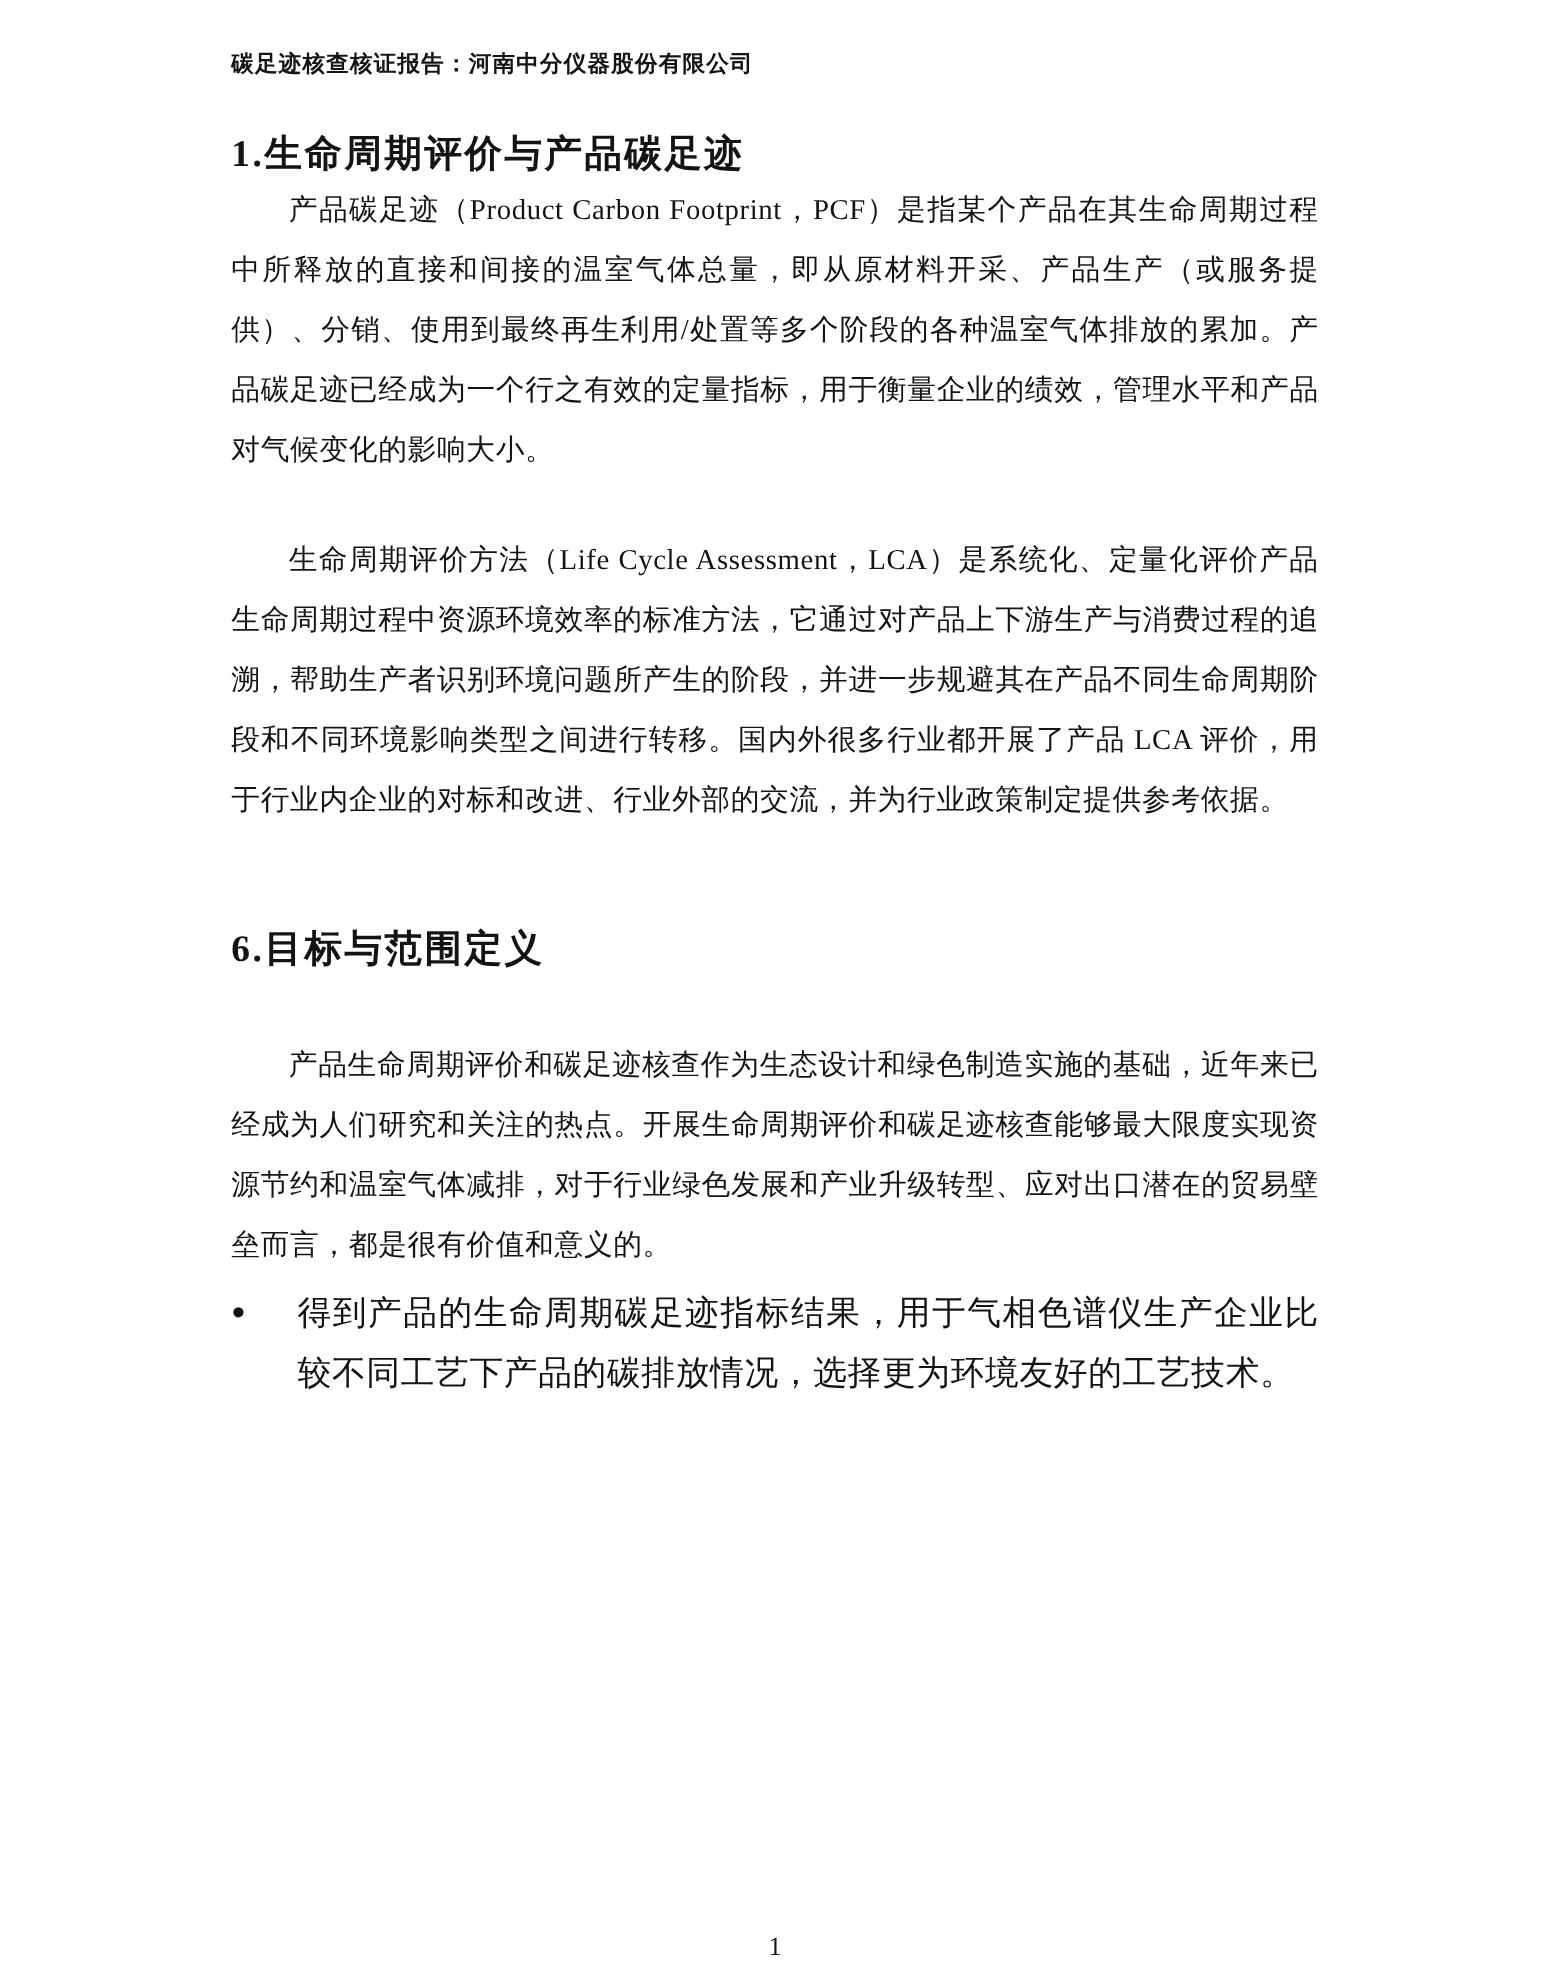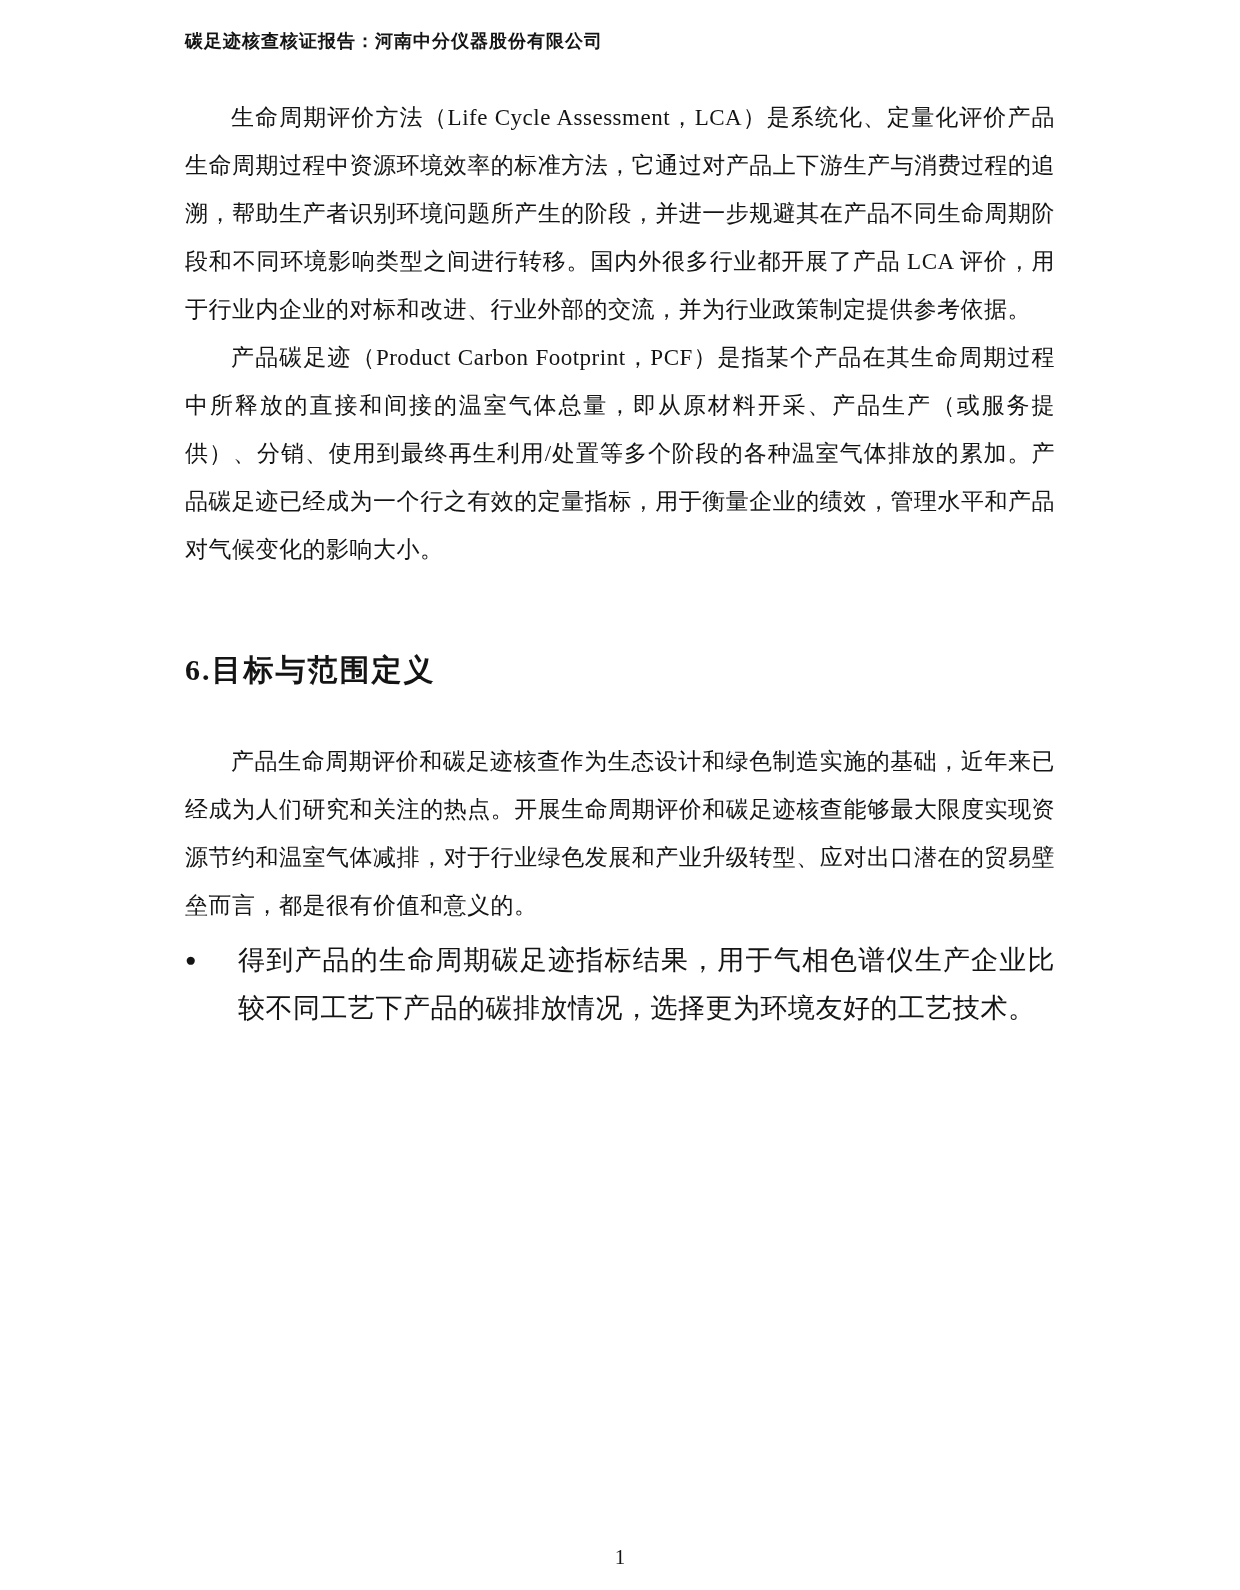--- a/index.html
+++ b/index.html
@@ -6,21 +6,21 @@
     margin: 0;
     padding: 0;
     background: #ffffff;
   }
   .page {
     position: relative;
     width: 1240px;
     height: 1590px;
     background: #ffffff;
     box-sizing: border-box;
-    padding: 0 185px;
+    padding: 10px 185px;
     overflow: hidden;
     font-family: "Liberation Serif", "DejaVu Serif", serif;
     color: #141414;
   }
   .doc-header {
     margin-top: 28px;
     font-size: 18px;
     line-height: 26px;
     font-weight: bold;
     letter-spacing: 1px;
@@ -83,24 +83,25 @@
     line-height: 26px;
   }
 </style>
 </head>
 <body>
 
 <div class="page">
 
   <div class="doc-header">碳足迹核查核证报告：河南中分仪器股份有限公司</div>
 
+  <div class="h1">1.生命周期评价与产品碳足迹</div>
+
+  <p class="body">产品碳足迹（Product Carbon Footprint，PCF）是指某个产品在其生命周期过程中所释放的直接和间接的温室气体总量，即从原材料开采、产品生产（或服务提供）、分销、使用到最终再生利用/处置等多个阶段的各种温室气体排放的累加。产品碳足迹已经成为一个行之有效的定量指标，用于衡量企业的绩效，管理水平和产品对气候变化的影响大小。</p>
 
   <p class="body first-after-h1">生命周期评价方法（Life Cycle Assessment，LCA）是系统化、定量化评价产品生命周期过程中资源环境效率的标准方法，它通过对产品上下游生产与消费过程的追溯，帮助生产者识别环境问题所产生的阶段，并进一步规避其在产品不同生命周期阶段和不同环境影响类型之间进行转移。国内外很多行业都开展了产品 LCA 评价，用于行业内企业的对标和改进、行业外部的交流，并为行业政策制定提供参考依据。</p>
-
-  <p class="body">产品碳足迹（Product Carbon Footprint，PCF）是指某个产品在其生命周期过程中所释放的直接和间接的温室气体总量，即从原材料开采、产品生产（或服务提供）、分销、使用到最终再生利用/处置等多个阶段的各种温室气体排放的累加。产品碳足迹已经成为一个行之有效的定量指标，用于衡量企业的绩效，管理水平和产品对气候变化的影响大小。</p>
 
   <div class="h1 h1-s2">6.目标与范围定义</div>
 
 
   <p class="body first-after-h3">产品生命周期评价和碳足迹核查作为生态设计和绿色制造实施的基础，近年来已经成为人们研究和关注的热点。开展生命周期评价和碳足迹核查能够最大限度实现资源节约和温室气体减排，对于行业绿色发展和产业升级转型、应对出口潜在的贸易壁垒而言，都是很有价值和意义的。</p>
 
 
   <div class="bullet-item">
     <span class="bullet-marker">●</span>
     <span class="bullet-text">得到产品的生命周期碳足迹指标结果，用于气相色谱仪生产企业比较不同工艺下产品的碳排放情况，选择更为环境友好的工艺技术。</span>

